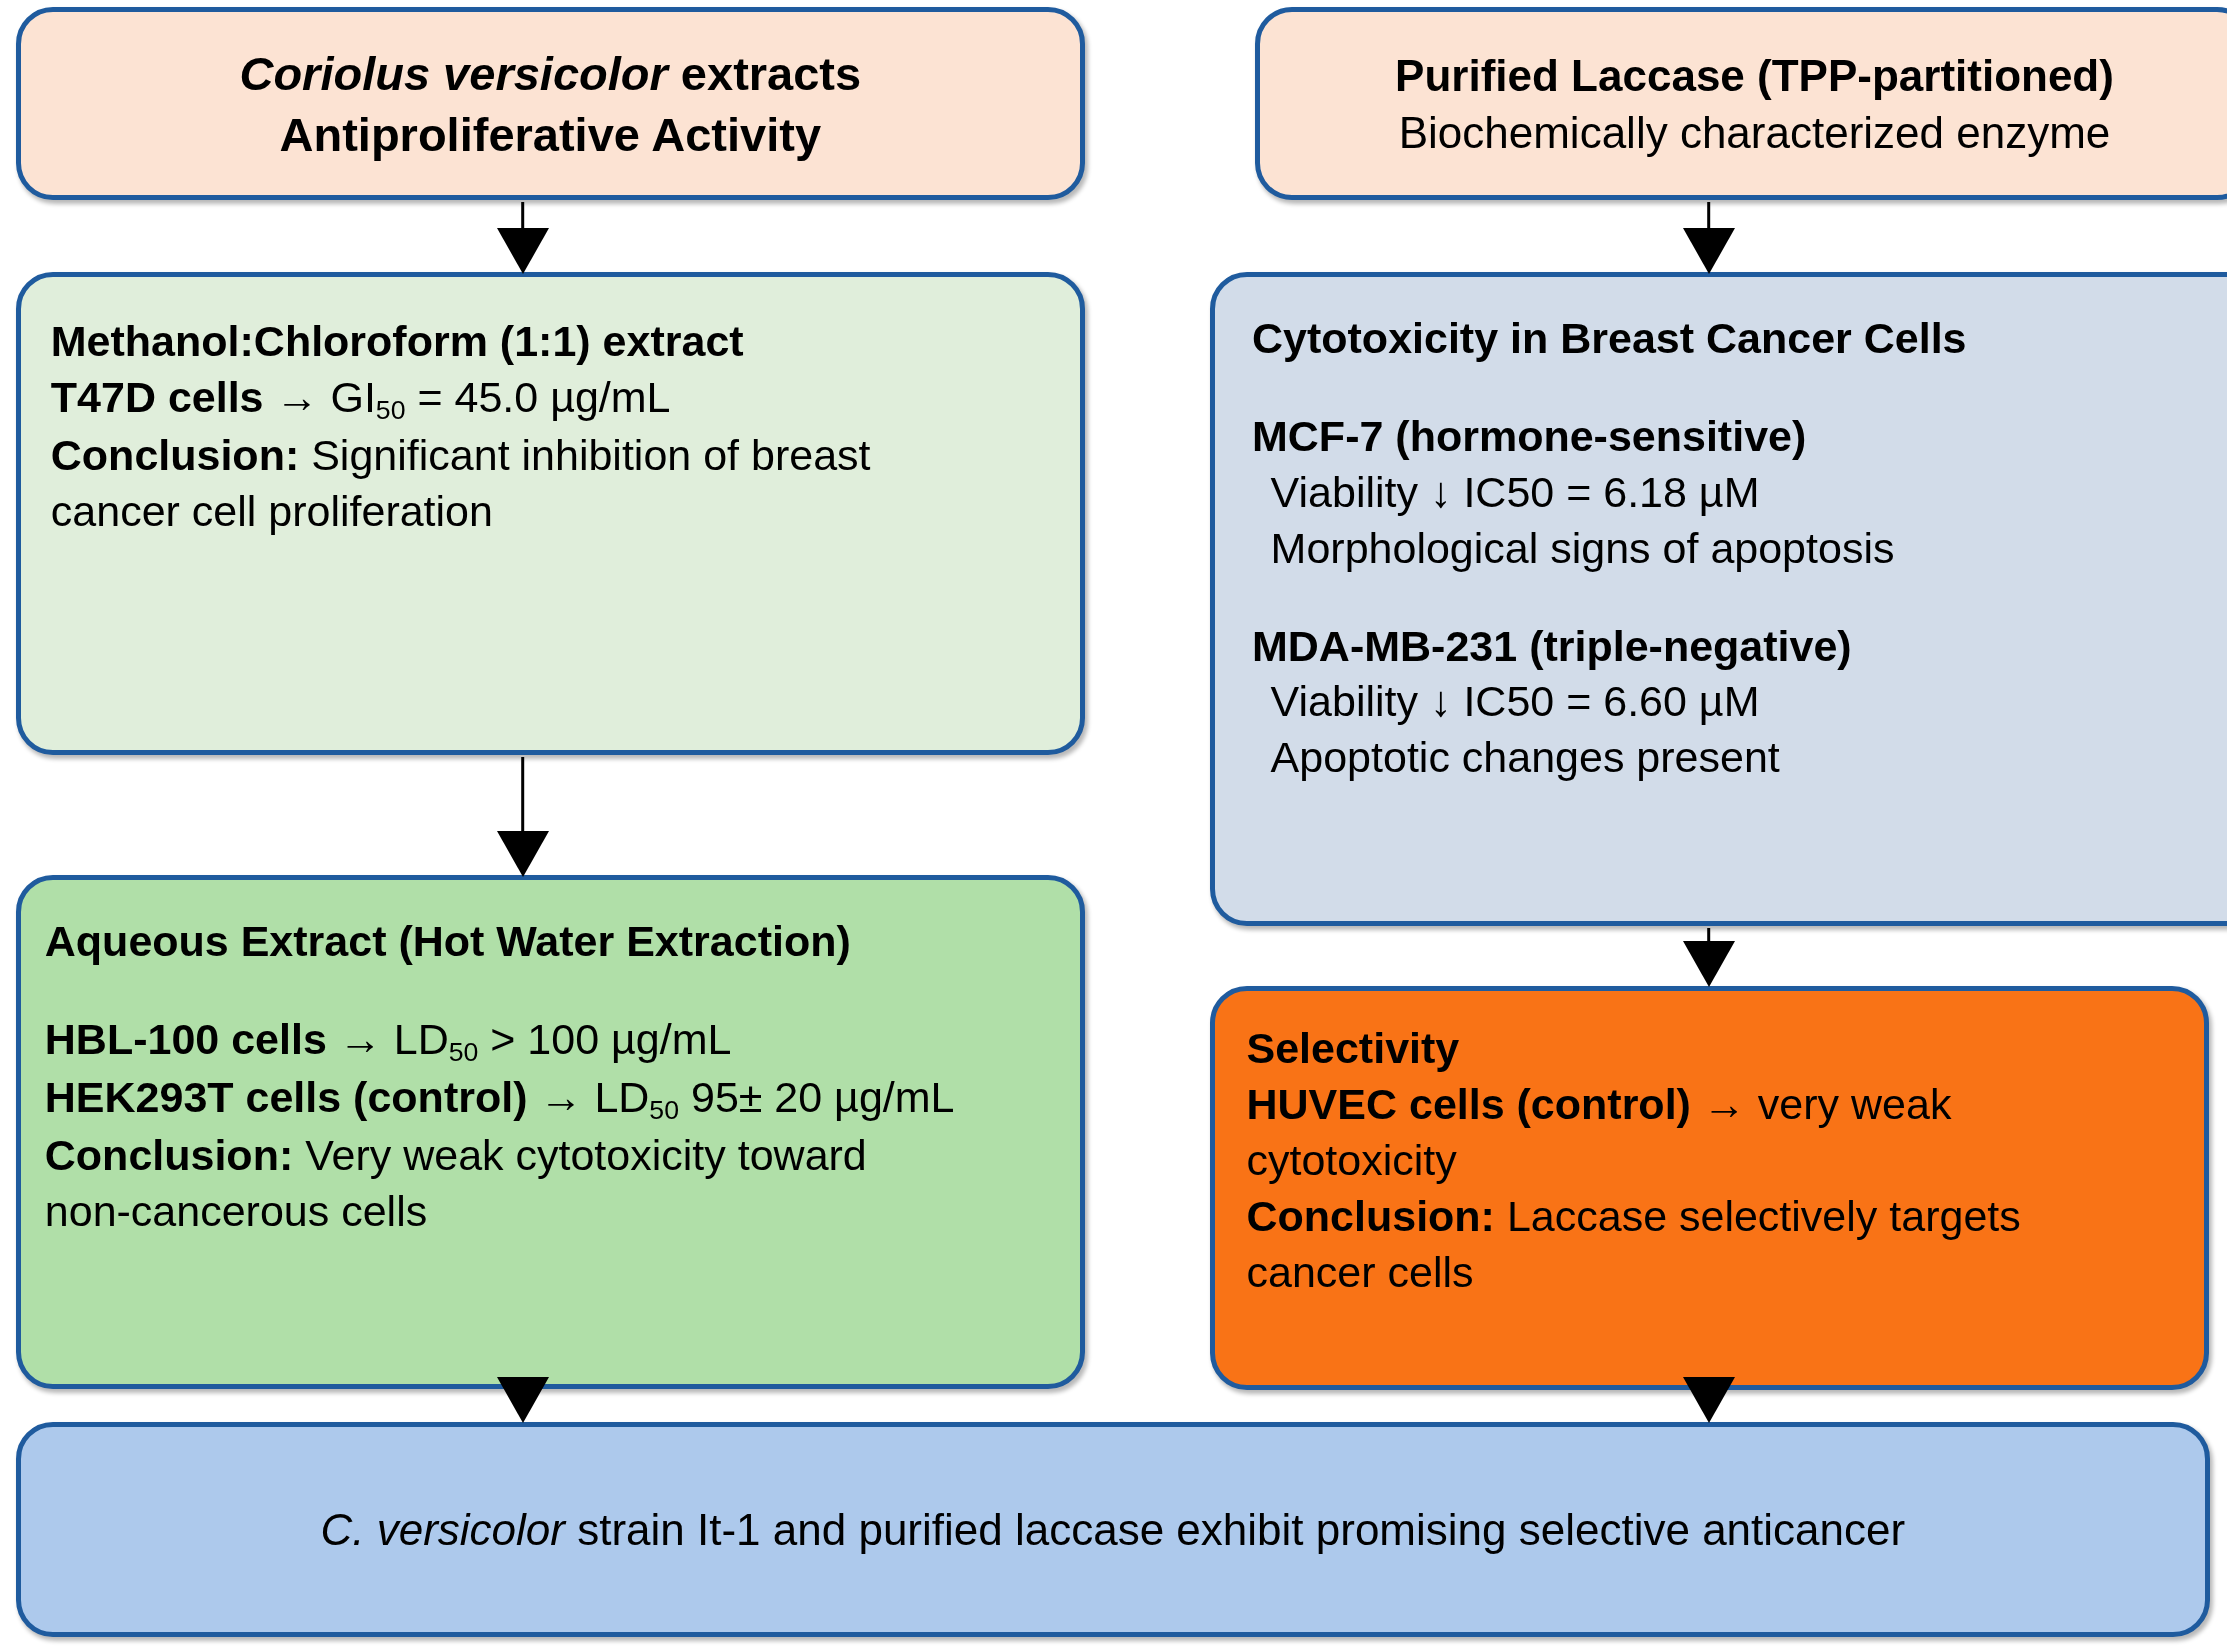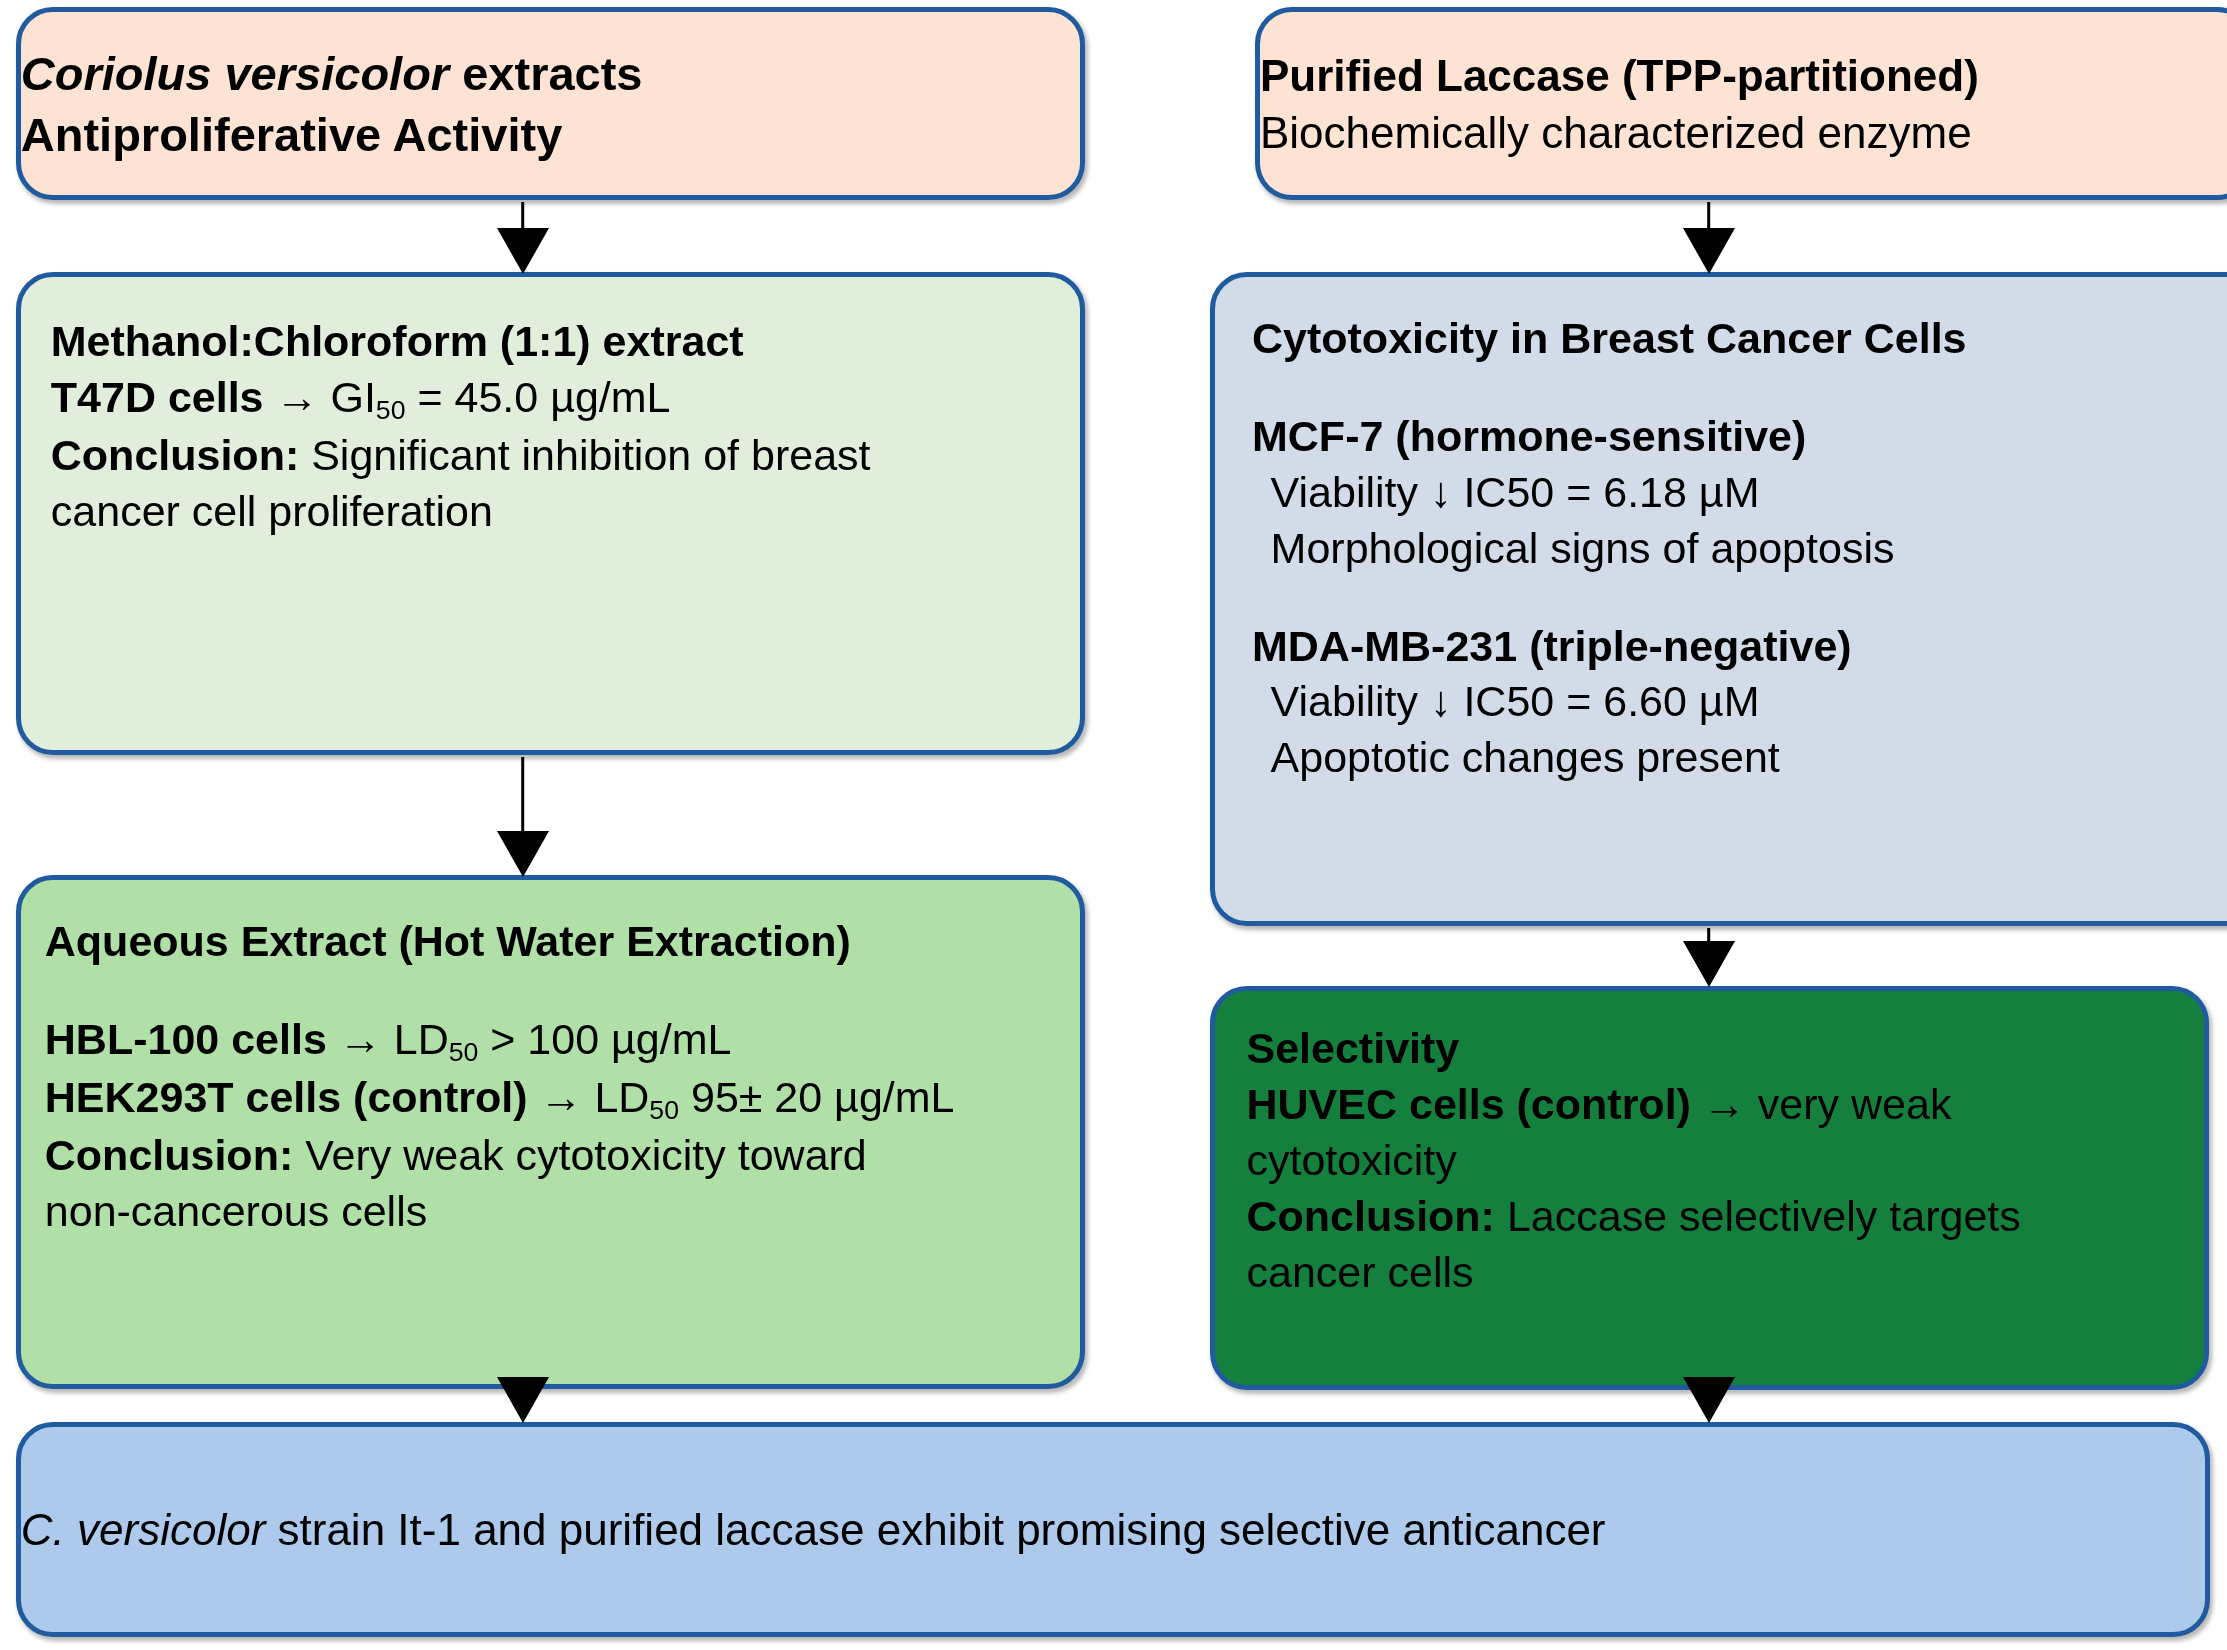--- a/index.html
+++ b/index.html
@@ -17,24 +17,24 @@
     box-sizing:border-box;
     box-shadow:2.9px 3.6px 4.3px rgba(0,0,0,0.28);
     display:flex;
     flex-direction:column;
     justify-content:flex-start;
   }
   .box.peach{background:#fce3d3;}
   .box.green-light{background:#e0eedb;}
   .box.green{background:#b0dfa8;}
   .box.bluegrey{background:#d2dce9;}
-  .box.yellow{background:#15803d;}
+  .box.yellow{background:#f97316;}
   .box.blue{background:#adc9ec;}
 
-  .center{align-items:flex-start;justify-content:center;text-align:center;}
+  .center{align-items:center;justify-content:center;text-align:center;}
 
   .line{
     font-size:43px;
     line-height:1.30;
     color:#000000;
     white-space:nowrap;
   }
   .b{font-weight:bold;}
   .it{font-style:italic;}
   sub{font-size:0.62em;vertical-align:-0.28em;font-weight:inherit;}

